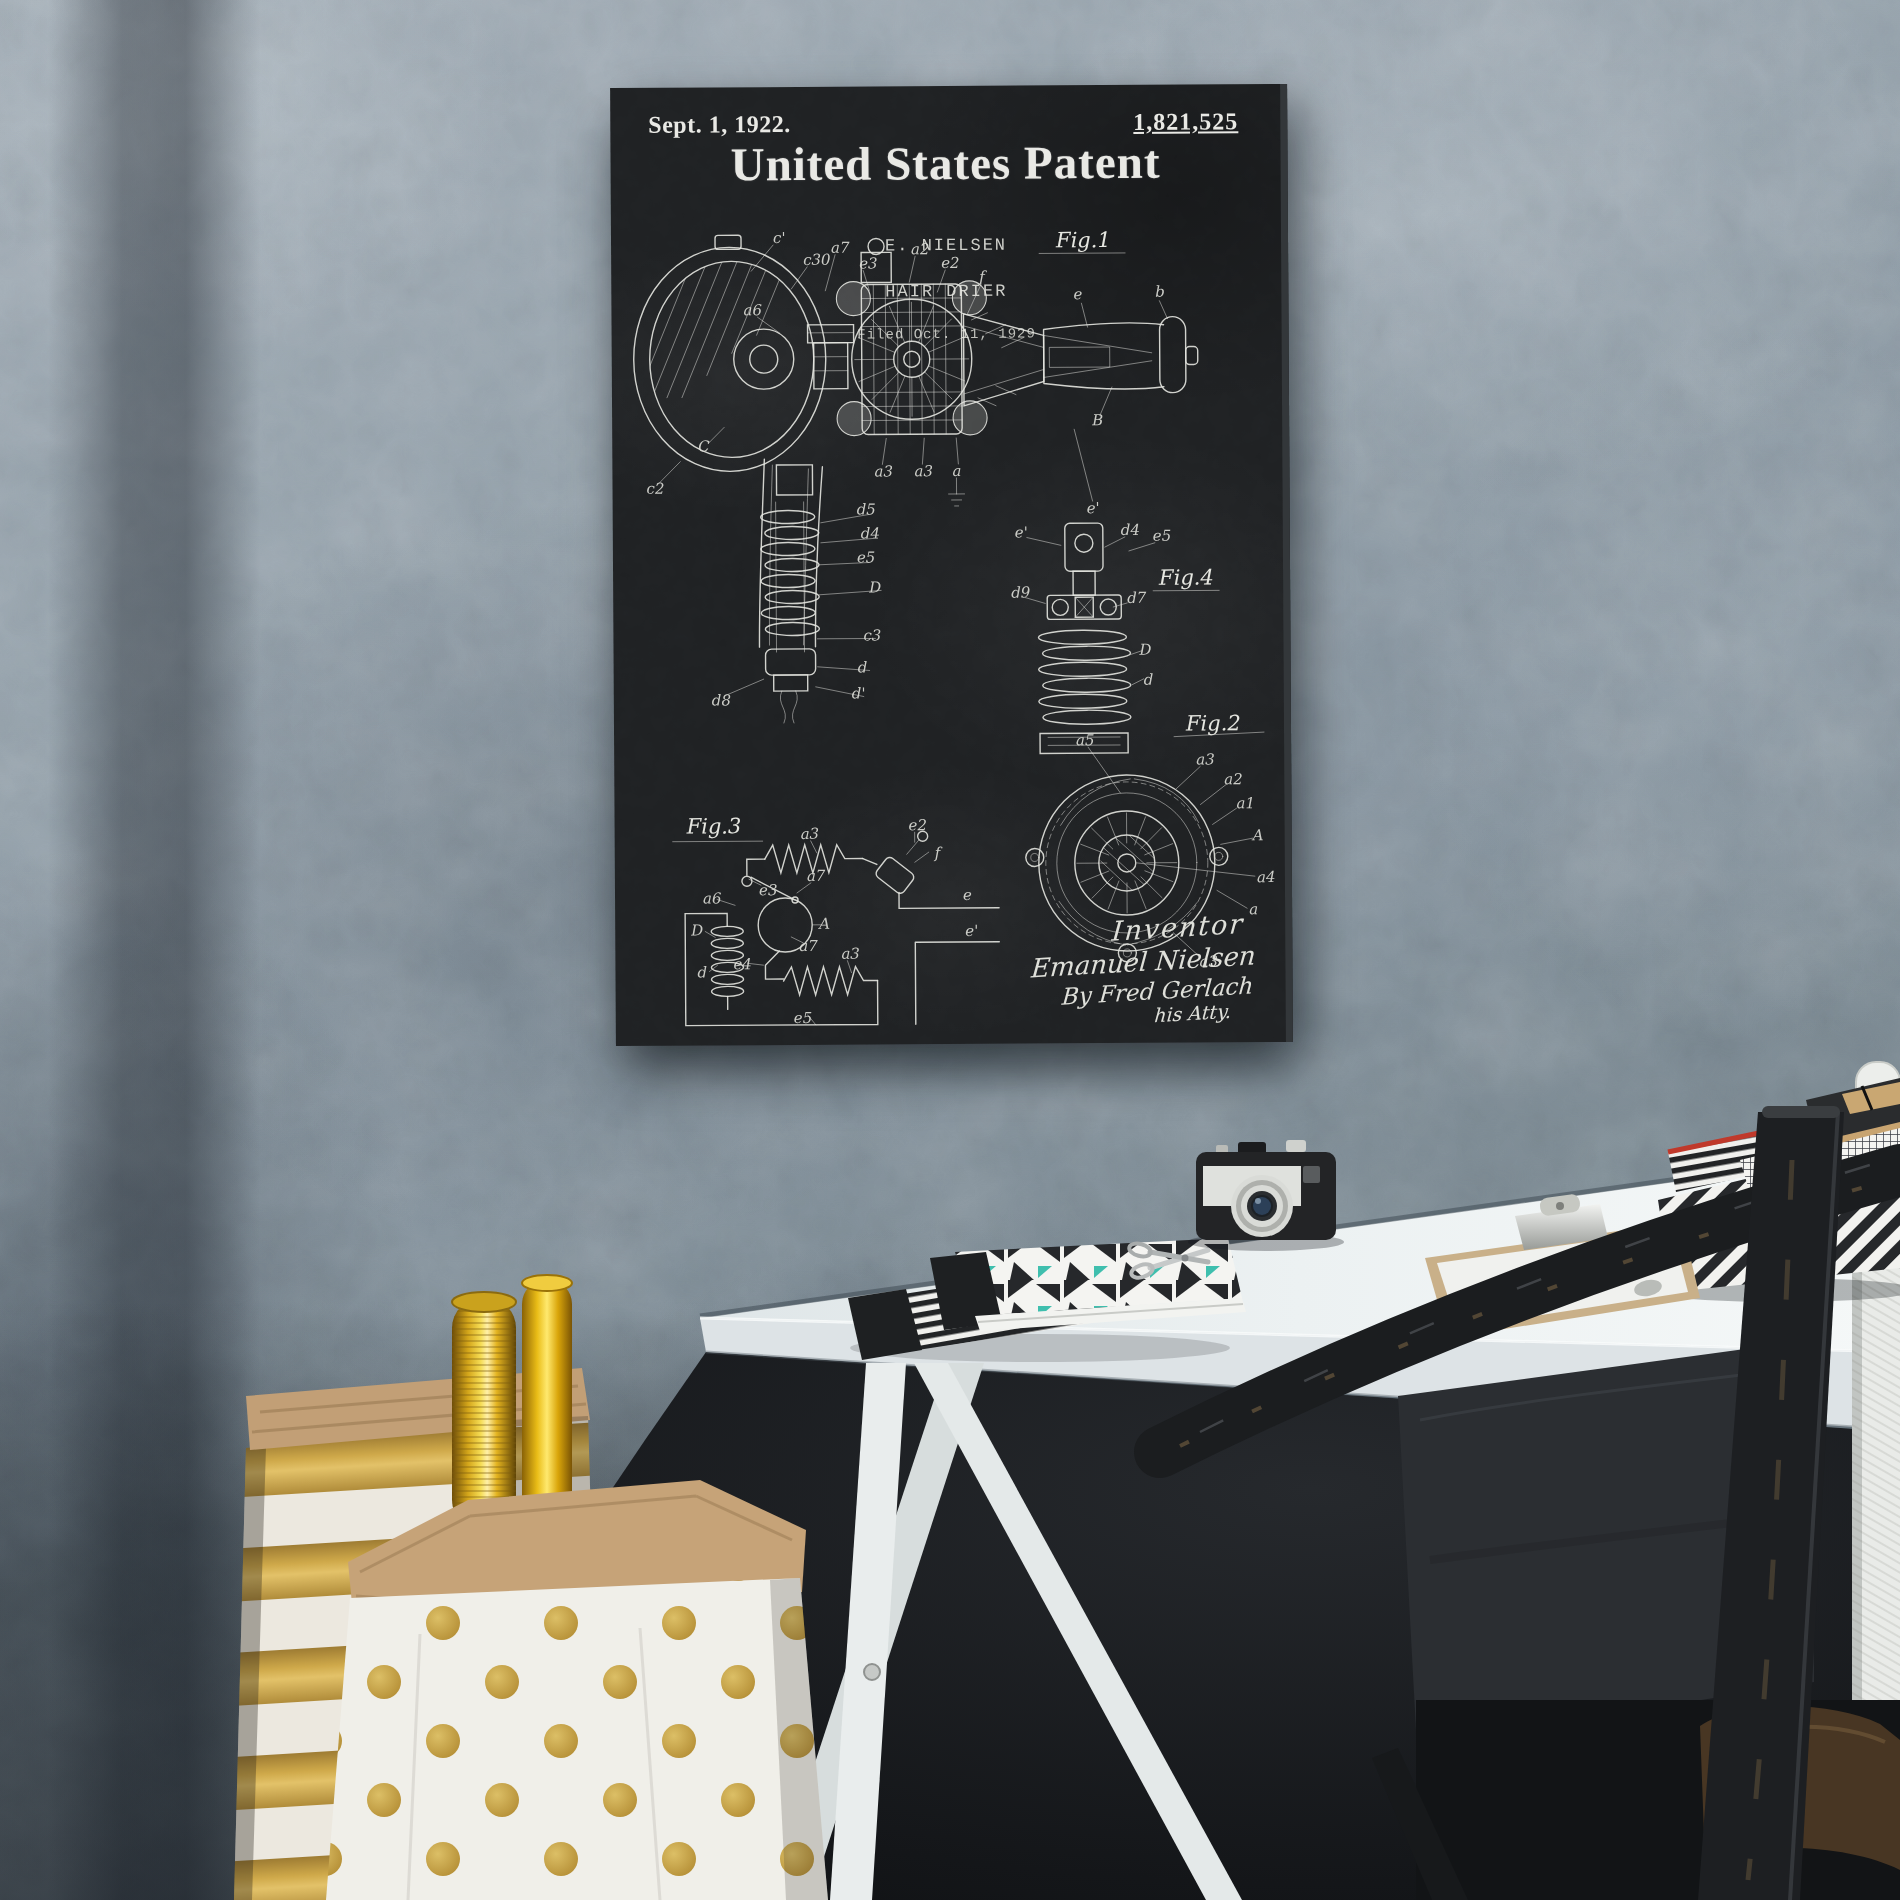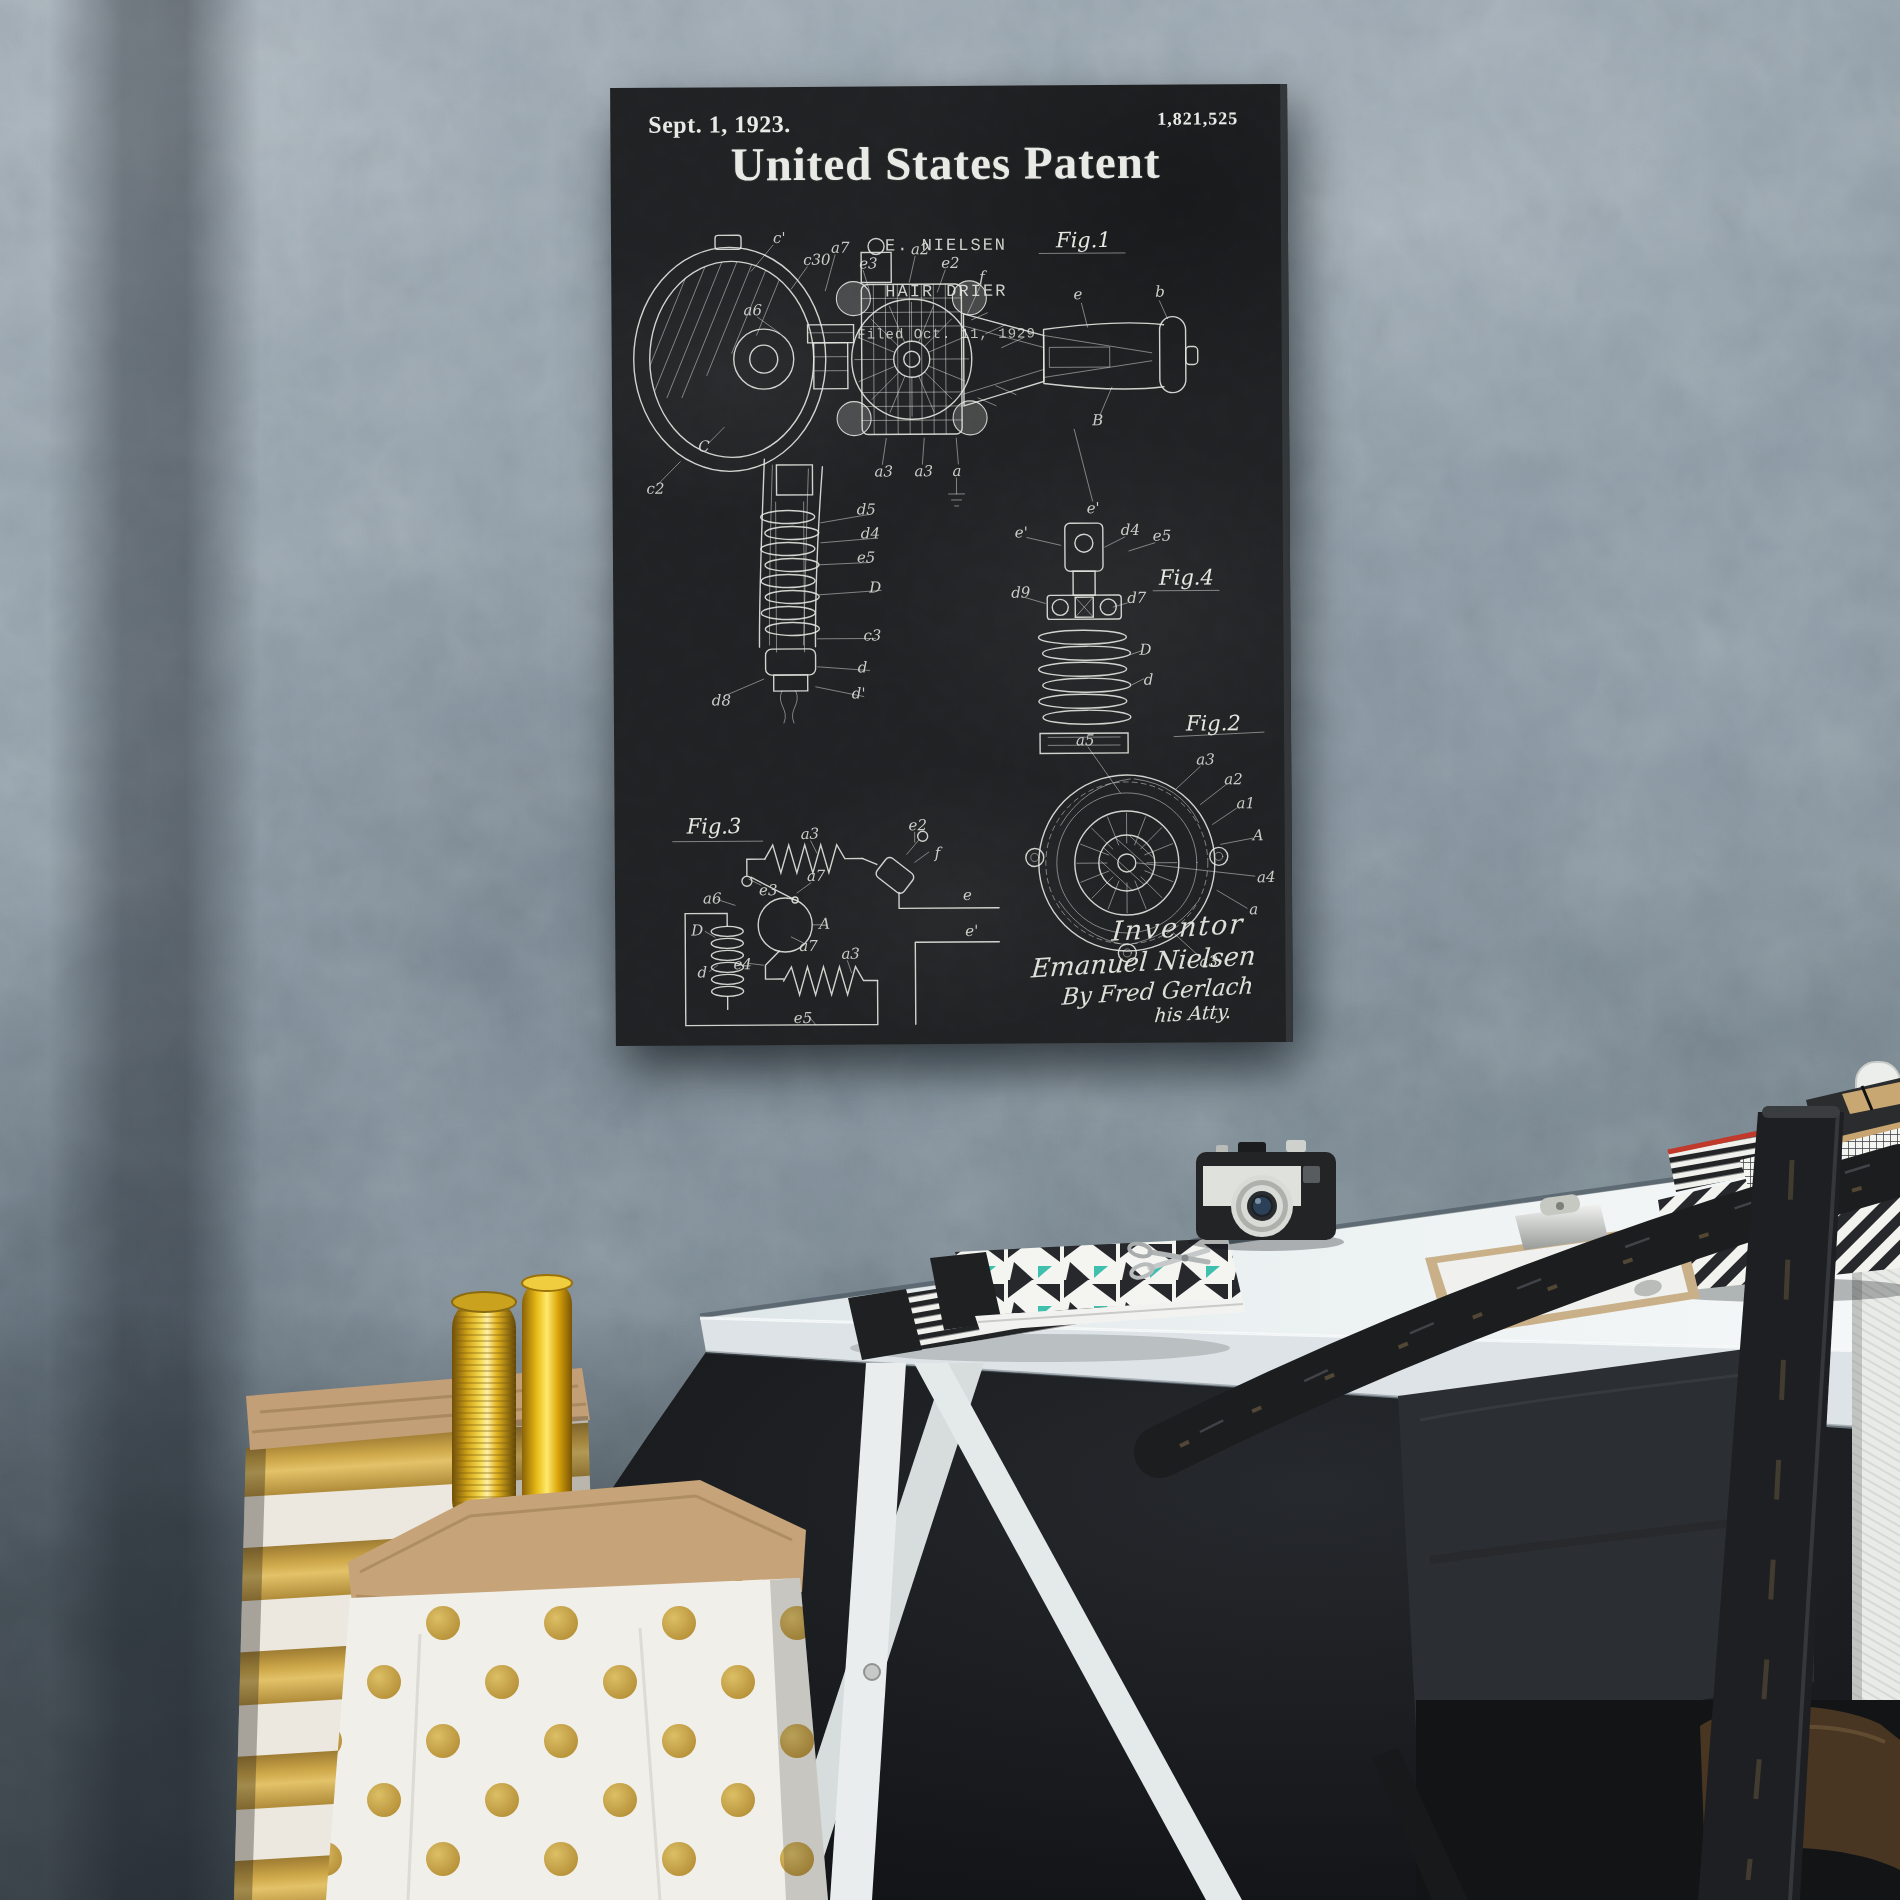--- a/index.html
+++ b/index.html
@@ -25,21 +25,21 @@
     box-shadow:0 32px 52px -8px rgba(10,14,18,.55), 20px 14px 44px rgba(10,14,18,.28);}
   .poster::before{content:"";position:absolute;inset:0;
     background:
       radial-gradient(300px 200px at 20% 30%, rgba(255,255,255,.045), transparent 70%),
       radial-gradient(360px 260px at 75% 55%, rgba(255,255,255,.04), transparent 70%),
       radial-gradient(260px 200px at 50% 85%, rgba(255,255,255,.035), transparent 70%),
       radial-gradient(400px 300px at 85% 12%, rgba(0,0,0,.25), transparent 70%);}
   .poster-noise{position:absolute;inset:0;width:100%;height:100%;pointer-events:none;}
   .p-text{position:absolute;color:#e9e9e5;font-family:"Liberation Serif","DejaVu Serif",serif;font-weight:700;}
   .p-date{left:38px;top:24px;font-size:24px;letter-spacing:.5px;}
-  .p-number{right:42px;top:24px;font-size:18px;letter-spacing:1px;}
+  .p-number{right:42px;top:24px;font-size:24px;letter-spacing:1px;text-decoration:underline;}
   .p-title{left:0;right:0;top:50px;text-align:center;font-size:47px;letter-spacing:1px;
     text-shadow:0 0 2px rgba(240,240,240,.25);}
   .p-mono{position:absolute;left:0;right:0;text-align:center;color:#cfd0cb;
     font-family:"Liberation Mono","DejaVu Sans Mono",monospace;}
   .p-inventor{top:150px;font-size:17px;letter-spacing:2px;}
   .p-subject{top:196px;font-size:17px;letter-spacing:2px;}
   .p-filed{top:240px;font-size:14px;letter-spacing:1px;color:#bfc0bb;}
   .p-drawing{position:absolute;inset:0;width:100%;height:100%;pointer-events:none;}
   .ck{stroke:#e4e5e0;fill:none;stroke-width:1.4;stroke-linecap:round;opacity:.9;}
   .ck2{stroke:#e4e5e0;fill:none;stroke-width:.9;stroke-linecap:round;opacity:.55;}
@@ -81,21 +81,21 @@
   <div class="poster">
     <svg class="poster-noise" width="670" height="958">
       <defs>
         <filter id="chalkn" x="0" y="0" width="100%" height="100%">
           <feTurbulence type="fractalNoise" baseFrequency="0.05 0.05" numOctaves="3" seed="4"></feTurbulence>
           <feColorMatrix type="saturate" values="0"></feColorMatrix>
         </filter>
       </defs>
       <rect width="670" height="958" filter="url(#chalkn)" opacity="0.13" style="mix-blend-mode:overlay"></rect>
     </svg>
-    <div class="p-text p-date">Sept. 1, 1923.</div>
+    <div class="p-text p-date">Sept. 1, 1922.</div>
     <div class="p-text p-number">1,821,525</div>
     <div class="p-text p-title">United States Patent</div>
     <div class="p-mono p-inventor">E. NIELSEN</div>
     <div class="p-mono p-subject">HAIR DRIER</div>
     <div class="p-mono p-filed">Filed Oct. 11, 1929</div>
 
     <svg class="p-drawing" viewBox="0 0 670 958">
       <defs>
         <clipPath id="clipHead">
             <ellipse cx="120" cy="272" rx="82" ry="98"></ellipse>

